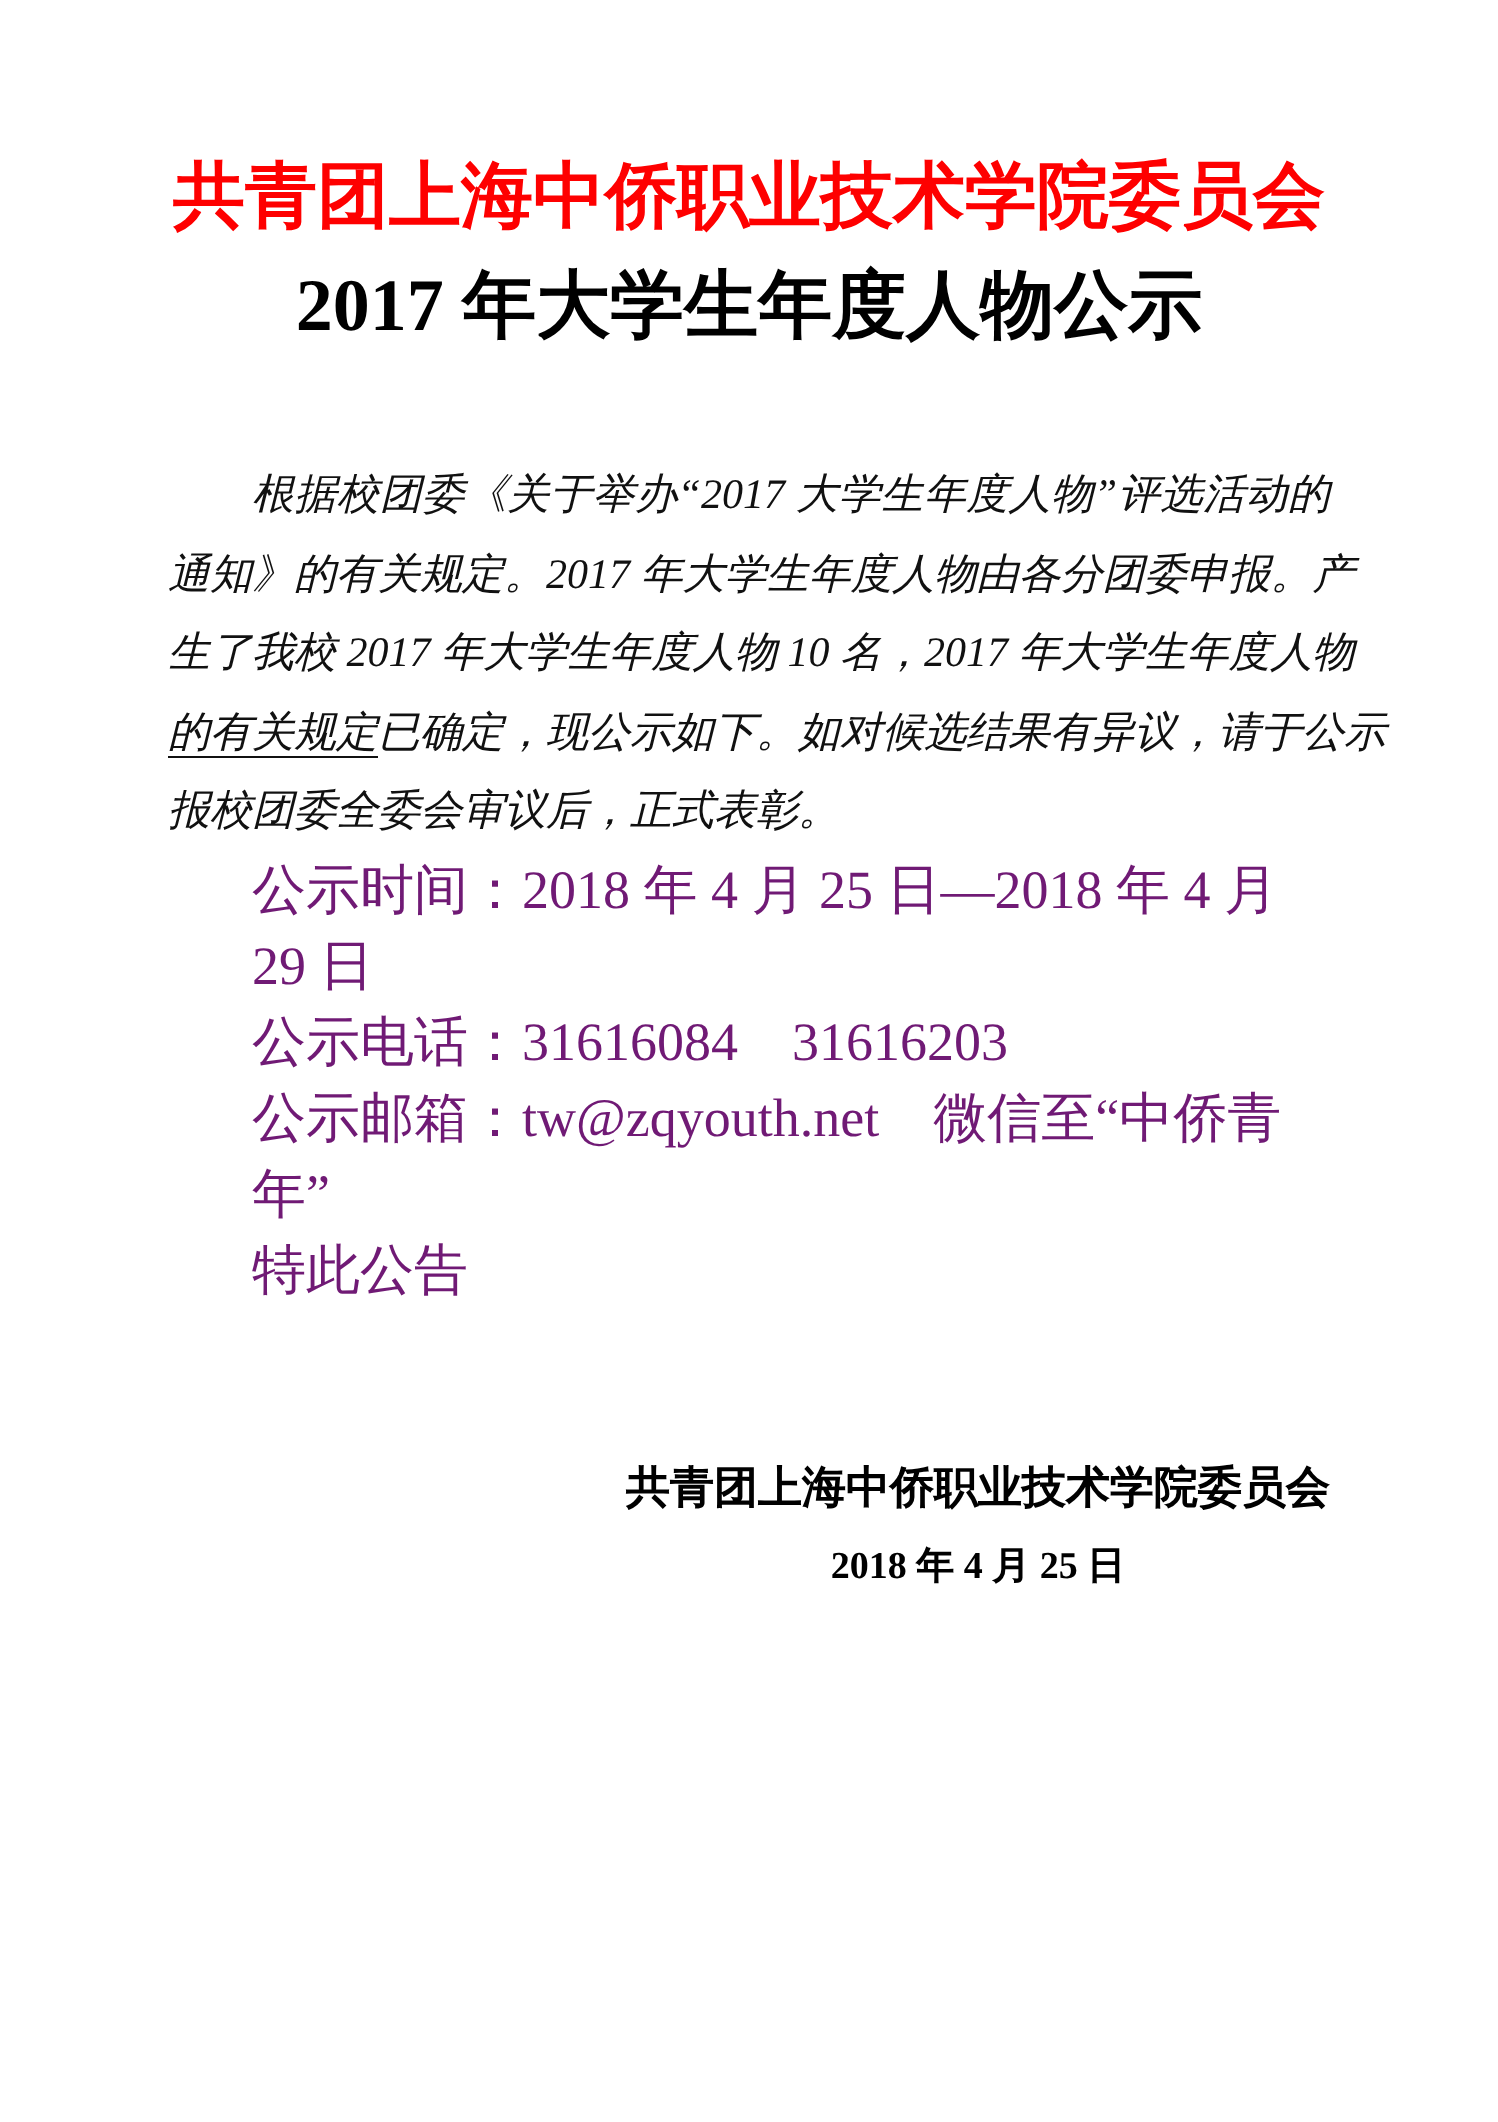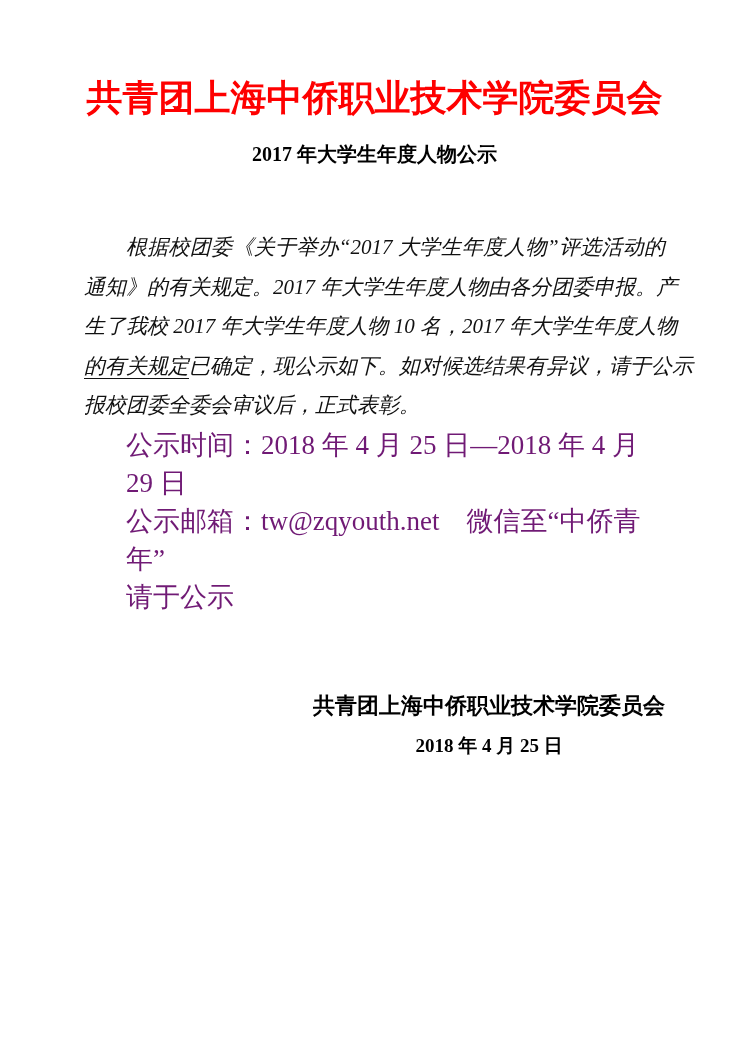--- a/index.html
+++ b/index.html
@@ -22,21 +22,21 @@
   .doc-title {
     margin-top: 76px;
     font-size: 36px;
     line-height: 44px;
     font-weight: 700;
     text-align: center;
     white-space: nowrap;
   }
   .doc-subtitle {
     margin-top: 16px;
-    font-size: 20px;
+    font-size: 37px;
     line-height: 36px;
     font-weight: 700;
     text-align: center;
     color: #000000;
   }
   .body-block {
     margin-top: 56px;
     font-size: 21px;
     color: #111111;
     font-style: italic;
@@ -100,22 +100,23 @@
     <div class="body-block">
       <div class="p-line first">根据校团委《关于举办“2017 大学生年度人物”评选活动的</div>
       <div class="p-line">通知》的有关规定。2017 年大学生年度人物由各分团委申报。产</div>
       <div class="p-line">生了我校 2017 年大学生年度人物 10 名，2017 年大学生年度人物</div>
       <div class="p-line"><span class="underlined">的有关规定</span><span>已确定，现公示如下。如对候选结果有异议，请于公示</span></div>
       <div class="p-line last">报校团委全委会审议后，正式表彰。</div>
     </div>
 
     <div class="details-block">
       <div class="detail-line"><span>公示时间：</span><span>2018 年 4 月 25 日—2018 年 4 月 29 日</span></div>
+      <div class="detail-line"><span>公示电话：</span><span>31616084    31616203</span></div>
       <div class="detail-line"><span>公示邮箱：</span><span>tw@zqyouth.net    微信至“中侨青年”</span></div>
-      <div class="detail-line">请于公示</div>
+      <div class="detail-line">特此公告</div>
     </div>
 
     <div class="footer-block">
       <div class="footer-inner">
         <div class="footer-org">共青团上海中侨职业技术学院委员会</div>
         <div class="footer-date">2018 年 4 月 25 日</div>
       </div>
     </div>
 
   </div>

